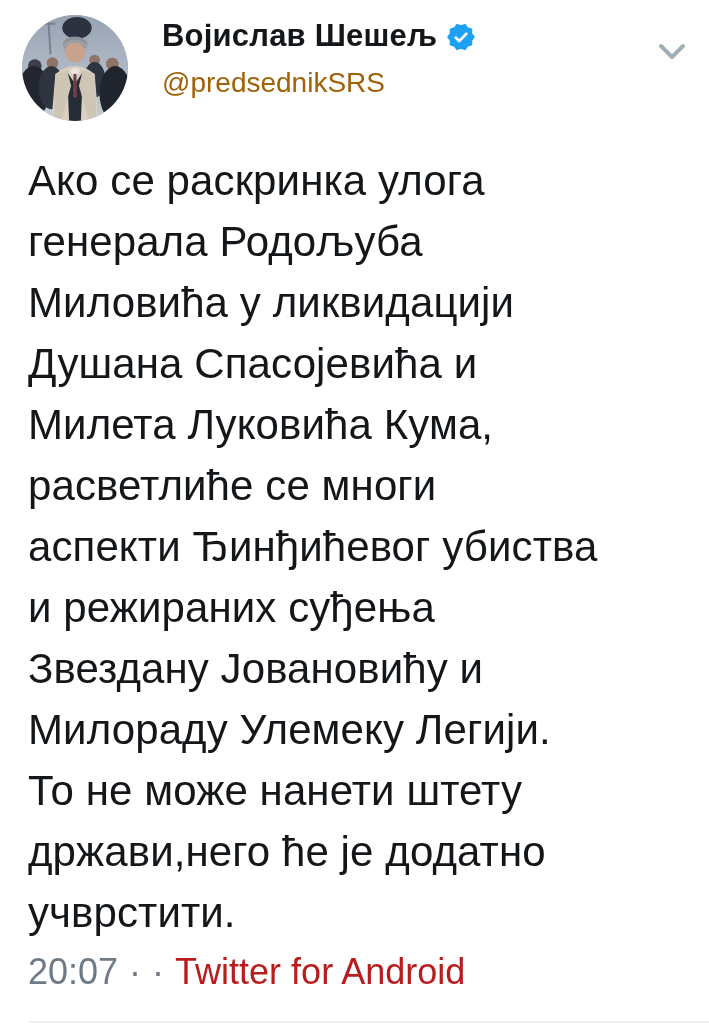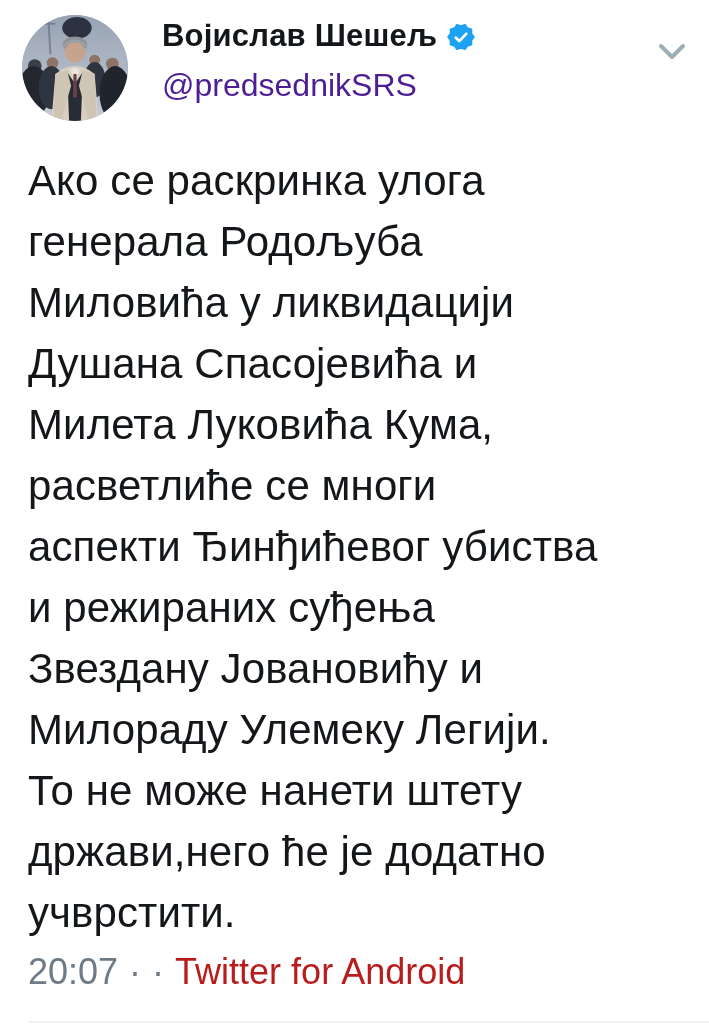--- a/index.html
+++ b/index.html
@@ -18,21 +18,21 @@
   }
   .avatar svg { display:block; width:100%; height:100%; }
   .id-block { position:absolute; left:134px; top:4px; right:60px;margin-left:6px; }
   .name-row { display:flex; align-items:center; gap:10px; }
   .author-name {
     font-size:31px; font-weight:700; color:#14171a; letter-spacing:.2px;
     white-space:nowrap; cursor:pointer;
   }
   .verified-badge { width:28px; height:28px; flex:0 0 auto; margin-top:2px; }
   .verified-badge svg { display:block; width:100%; height:100%; }
-  .author-handle { margin-top:13px; font-size:32px; color:#4c1d95; cursor:pointer; }
+  .author-handle { margin-top:13px; font-size:28px; color:#a16207; cursor:pointer; }
   .caret {
     position:absolute; right:6px; top:26px; width:30px; height:24px; cursor:pointer;
     display:flex; align-items:center; justify-content:center;
   }
 
   
   .tweet-text {
     position:absolute; left:28px; top:150px; width:668px;
     font-size:42px; line-height:61px; color:#14171a;
     white-space:pre-line; letter-spacing:.1px;

